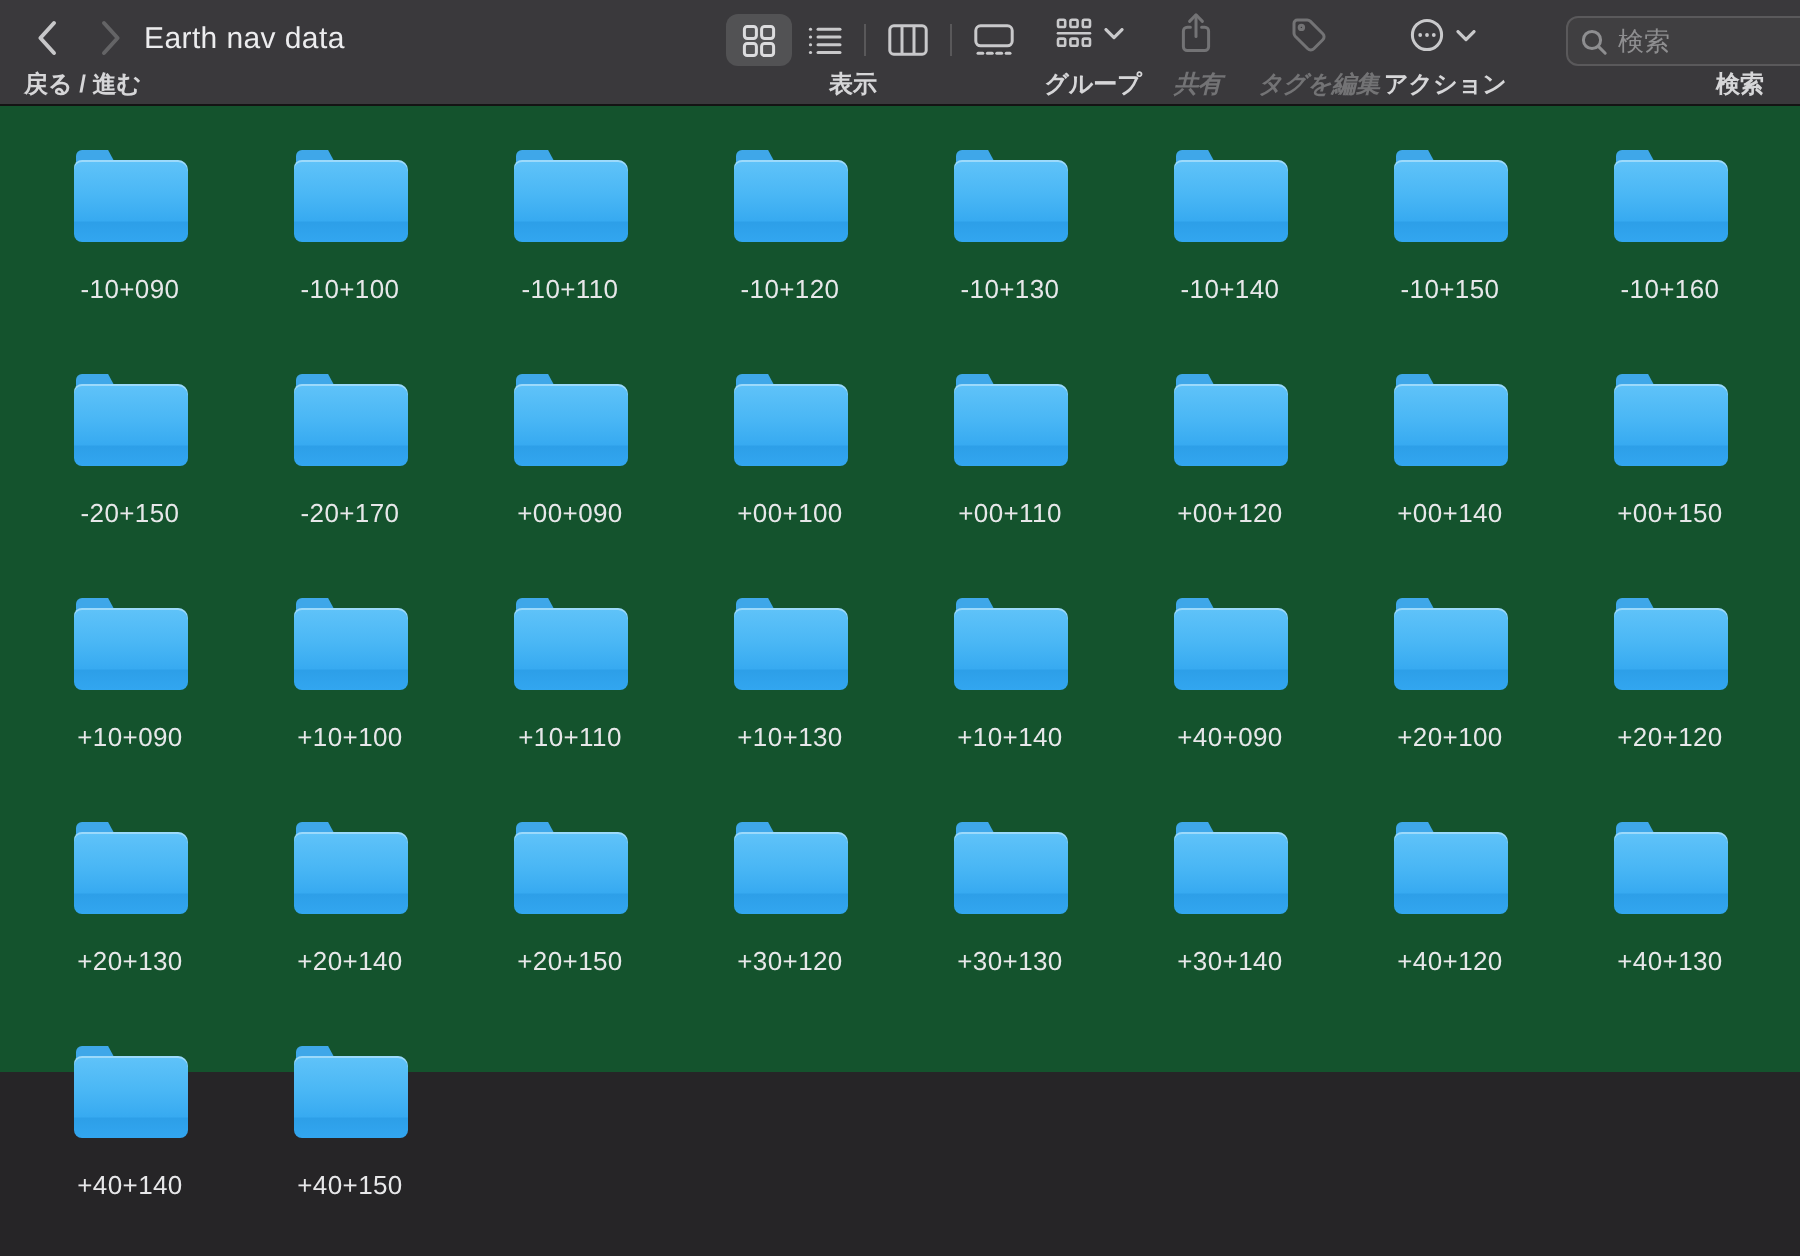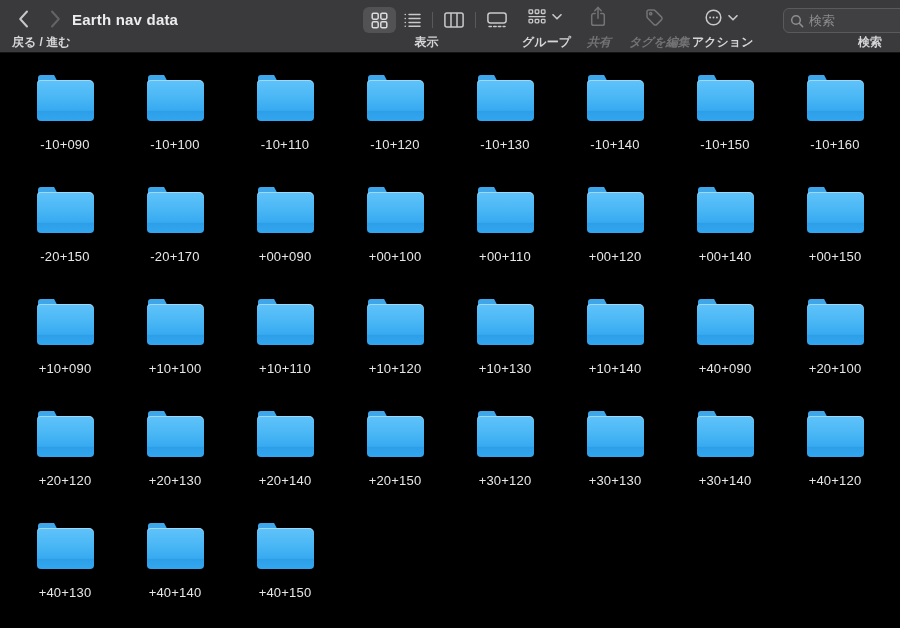--- a/index.html
+++ b/index.html
@@ -17,21 +17,21 @@
   }
   .tb-label {
     position:absolute; top:34px; font-size:12px; font-weight:600;
     color:#d6d6d8; white-space:nowrap;
   }
   .tb-label.dim { color:#737375;font-style:italic; }
   .nav-chevrons { position:absolute; left:12px; top:9px; display:flex; gap:10px; }
   .nav-btn { width:22px; height:20px; display:flex; align-items:center; justify-content:center; cursor:default; }
   .win-title {
     position:absolute; left:72px; top:11px;
-    font-size:15px; font-weight:700; color:#ececee; letter-spacing:.2px;
+    font-size:15px; font-weight:400; color:#ececee; letter-spacing:.2px;
   }
   .view-cluster { position:absolute; left:363px; top:7px; display:flex; align-items:center; }
   .view-btn {
     height:26px; padding:0 8px; display:flex; align-items:center; justify-content:center;
     border-radius:6px;
   }
   .view-btn.selected { background:#525254; }
   .v-divider { width:1px; height:16px; background:#59585a; margin:0 3px; }
   .group-ctl { position:absolute; left:528px; top:9px; display:flex; align-items:center; gap:6px; }
   .share-btn { position:absolute; left:590px; top:6px; }
@@ -41,21 +41,21 @@
     position:absolute; left:783px; top:8px; width:140px; height:25px;
     background:#403f41; border:1px solid #5a595b; border-radius:6px;
     display:flex; align-items:center; padding:0 6px; gap:5px;
   }
   .search-field input {
     flex:1; background:transparent; border:none; outline:none;
     font-family:inherit; font-size:13px; color:#e8e8e8; min-width:0;
   }
   .search-field input::placeholder { color:#8e8e90; }
   
-  .content { width:100%; height:575px; background:#000000; }
+  .content { width:100%; height:483px; background:#14532d; }
   .grid {
     display:grid; grid-template-columns:repeat(8,110px); grid-auto-rows:112px;
     padding:22px 0 0 10px;
   }
   .cell { display:flex; flex-direction:column; align-items:center; cursor:default; }
   .folder-icon { position:relative; width:57px; height:46px; flex:0 0 auto; }
   .folder-icon .tab {
     position:absolute; top:0; left:1px; width:23px; height:12px;
     background:#3fa7e9; border-radius:3px 5px 0 0;
     clip-path:polygon(0 0,72% 0,100% 100%,0 100%);
@@ -355,27 +355,20 @@
   </div>
 
   <div class="cell">
     <div class="folder-icon">
       <div class="tab"></div>
       <div class="fbody"></div>
     </div>
     <div class="folder-label">+10+110</div>
   </div>
 
-  <div class="cell">
-    <div class="folder-icon">
-      <div class="tab"></div>
-      <div class="fbody"></div>
-    </div>
-    <div class="folder-label">+10+120</div>
-  </div>
 
   <div class="cell">
     <div class="folder-icon">
       <div class="tab"></div>
       <div class="fbody"></div>
     </div>
     <div class="folder-label">+10+130</div>
   </div>
 
   <div class="cell">

